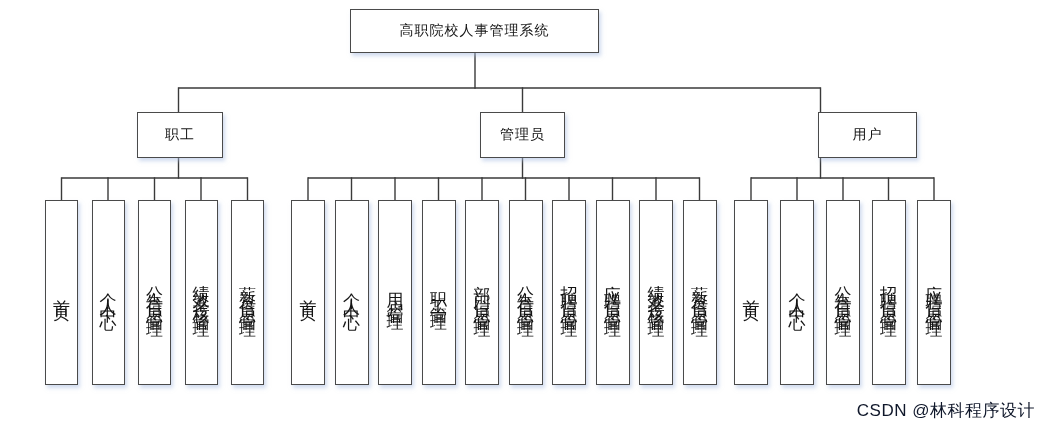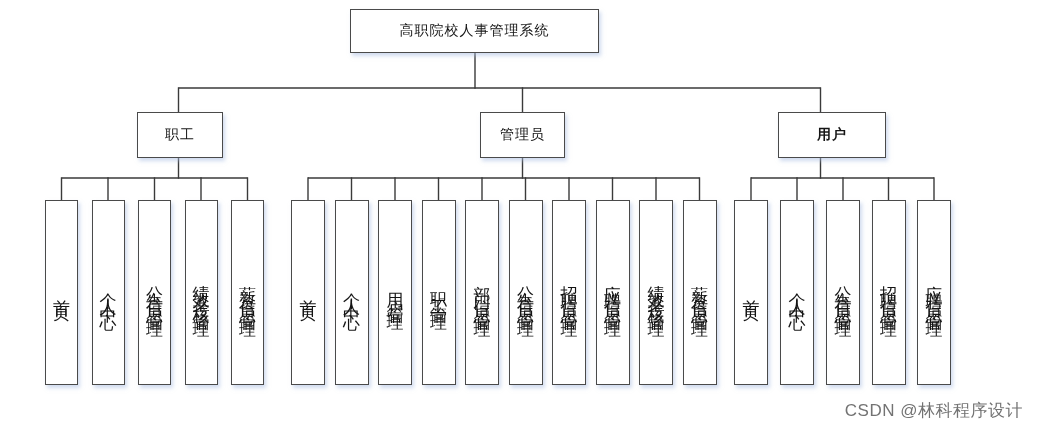--- a/index.html
+++ b/index.html
@@ -35,25 +35,25 @@
   }
   .vlabel {
     writing-mode: vertical-rl;
     text-orientation: upright;
     font-size: 17px;
     letter-spacing: 7px;
     line-height: 1;
   }
   .watermark {
     position: absolute;
-    right: 24px;
+    right: 12px;
     bottom: 5px;
     font-family: "Liberation Sans", sans-serif;
     font-size: 17px;
-    color: #737373;
+    color: #0f172a;
     letter-spacing: 0.5px;
     margin-left: 28px;
   }
 </style>
 </head>
 <body>
 
 <div class="canvas">
 
   <svg class="connectors" viewBox="0 0 1047 427" xmlns="http://www.w3.org/2000/svg" stroke="#3a3a3a" stroke-width="1.4">
@@ -101,21 +101,21 @@
   <div class="node" style="left:350px; top:9px; width:249px; height:44px;">
     <span class="hlabel">高职院校人事管理系统</span>
   </div>
 
   <div class="node" style="left:137px; top:112px; width:86px; height:46px;">
     <span class="hlabel">职工</span>
   </div>
   <div class="node" style="left:480px; top:112px; width:85px; height:46px;">
     <span class="hlabel">管理员</span>
   </div>
-  <div class="node" style="left:778px; top:112px; width:108px; height:46px;font-weight:bold;">
+  <div class="node" style="left:818px; top:112px; width:99px; height:46px;">
     <span class="hlabel">用户</span>
   </div>
 
   <div class="node" style="left:45px; top:200px; width:33px; height:185px;">
     <span class="vlabel">首页</span>
   </div>
   <div class="node" style="left:91.5px; top:200px; width:33px; height:185px;">
     <span class="vlabel">个人中心</span>
   </div>
   <div class="node" style="left:138px; top:200px; width:33px; height:185px;">

